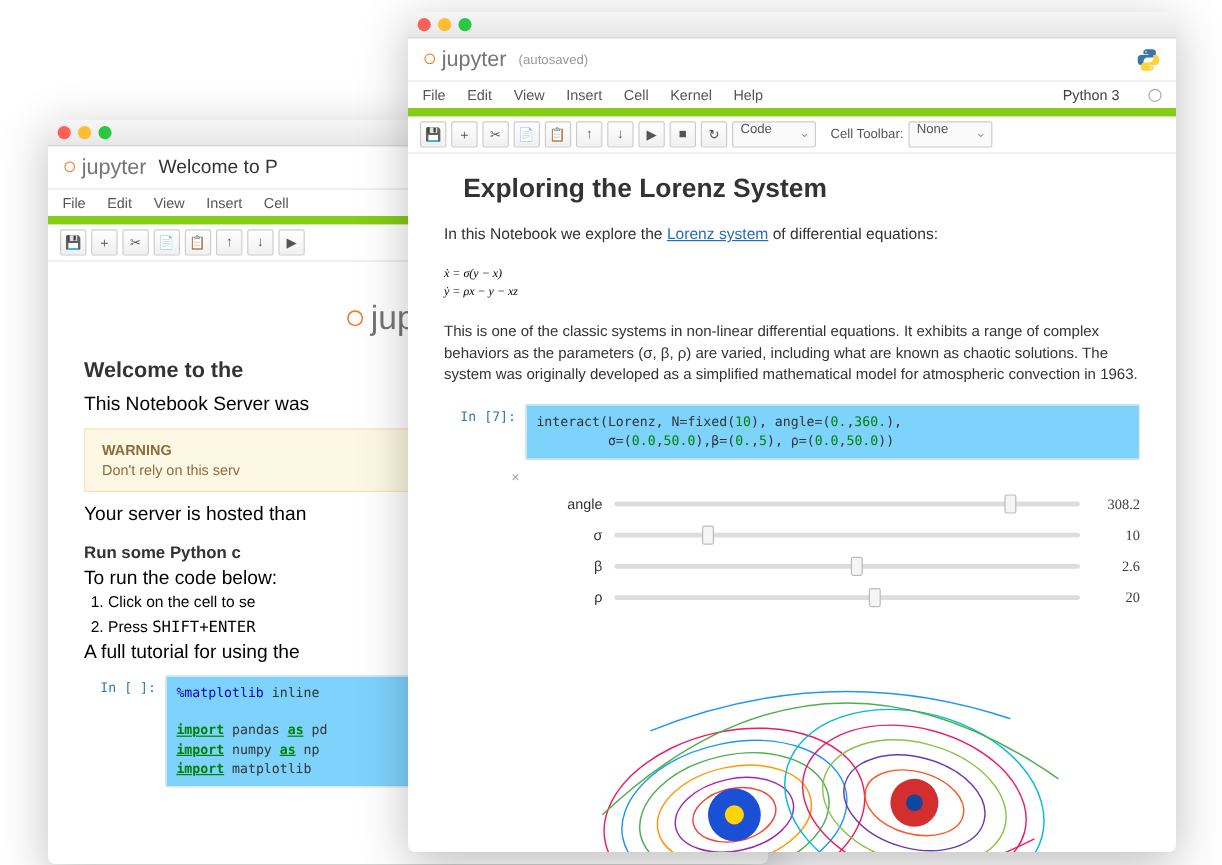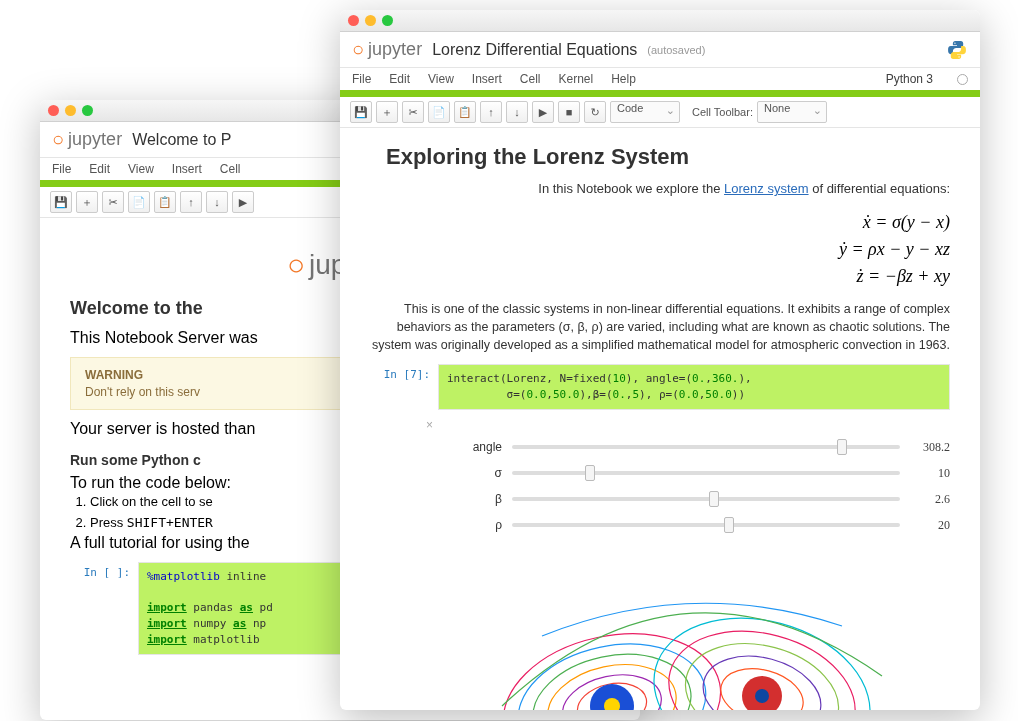--- a/index.html
+++ b/index.html
@@ -19,26 +19,26 @@
   .menubar { display:flex; padding:4px 12px; gap:18px; font-size:12px; color:#555; border-bottom:7px solid #84cc16; align-items:center;}
   .menubar .spacer { flex:1; }
   .kernel-ind { width:11px; height:11px; border:1px solid #aaa; border-radius:50%; margin-left:6px;}
   .toolbar { display:flex; padding:4px 10px; gap:4px; border-bottom:1px solid #e5e5e5; align-items:center; font-size:11px;}
   .tbtn { width:22px; height:22px; border:1px solid #ccc; border-radius:2px; background:linear-gradient(#fff,#f0f0f0); display:flex; align-items:center; justify-content:center; font-size:11px; color:#555; cursor:pointer;}
   .tsel { height:22px; border:1px solid #ccc; border-radius:2px; background:#fafafa; padding:0 16px 0 6px; font-size:11px; color:#555; position:relative; min-width:70px;}
   .tsel::after{content:"⌄"; position:absolute; right:4px; top:2px; color:#999;}
   .toolbar .lbl { margin-left:8px; color:#555; }
   .content { padding: 10px 30px; overflow:hidden; }
   .content h1 { font-size:22px; font-weight:bold; color:#333; margin:6px 16px 10px; }
-  .content p { font-size:13px; color:#333; margin:4px 0; line-height:1.45;text-align:right;}
+  .content p { font-size:13px; color:#333; margin:16px 0; line-height:1.45;}
   .content a { color:#2a6cbb; text-decoration:underline;}
-  .math { text-align:right; font-family:"Times New Roman",serif; font-style:italic; font-size:18px; line-height:1.5; margin:10px 0;}
+  .math { text-align:left; font-family:"Times New Roman",serif; font-style:italic; font-size:10px; line-height:1.5; margin:10px 0;}
   .cell { display:flex; margin-top:10px; font-size:12px; }
   .prompt { width:68px; text-align:right; color:#2a7bbd; font-family:Menlo,monospace; padding-right:8px; padding-top:4px; font-size:11px;}
-  .inputarea { flex:1; background:#bef264; border:1px solid #e5e5e5; padding:6px 8px; font-family:Menlo,monospace; white-space:pre; font-size:11px; line-height:1.45; color:#333;}
+  .inputarea { flex:1; background:#7dd3fc; border:1px solid #e5e5e5; padding:6px 8px; font-family:Menlo,monospace; white-space:pre; font-size:11px; line-height:1.45; color:#333;}
   .kw-g{color:#008000;} .kw-b{color:#0000cc;} .kw-f{color:#008000;font-weight:bold;text-decoration:underline;}
   .widgets { padding:8px 0 8px 72px; font-size:12px;}
   .close-x { color:#aaa; font-size:12px; margin-left:-16px; margin-bottom:2px;}
   .wrow { display:flex; align-items:center; height:26px; gap:10px;justify-content:space-between;}
   .wlabel { width:60px; text-align:right; color:#333; font-size:12px;}
   .track { flex:1; height:4px; background:#ddd; border-radius:2px; position:relative;}
   .thumb { position:absolute; top:-6px; width:10px; height:16px; background:#f5f5f5; border:1px solid #bbb; border-radius:2px; transform:translateX(-50%);}
   .wval { width:40px; text-align:right; color:#404040;font-family:Liberation Serif, serif; }
   .plot { margin:10px 0 0 72px; width:480px; height:240px;}
   
@@ -119,21 +119,20 @@
   <div class="titlebar">
     <div class="tl-dot dot-r"></div>
     <div class="tl-dot dot-y"></div>
     <div class="tl-dot dot-g"></div>
   </div>
   <div class="header">
     <div class="logo">
         <span class="logo-swirl">○</span>
         <span>jupyter</span>
       </div>
-    <span class="title-main">Lorenz Differential Equations</span>
     <span class="autosaved">(autosaved)</span>
     <svg class="py-logo" viewBox="0 0 32 32">
         <path fill="#3776ab" d="M16 3c-3 0-6 .4-6 3v3h6v1H7c-3 0-4 2-4 6s1 6 4 6h3v-4c0-3 2-5 5-5h6c2 0 4-2 4-4V6c0-2.6-3-3-6-3h-3zm-3 2a1 1 0 110 2 1 1 0 010-2z"></path>
         <path fill="#ffd43b" d="M16 29c3 0 6-.4 6-3v-3h-6v-1h9c3 0 4-2 4-6s-1-6-4-6h-3v4c0 3-2 5-5 5h-6c-2 0-4 2-4 4v3c0 2.6 3 3 6 3h3zm3-2a1 1 0 110-2 1 1 0 010 2z"></path>
       </svg>
   </div>
   <div class="menubar">
     <span>File</span>
     <span>Edit</span>
     <span>View</span>
@@ -160,21 +159,20 @@
     <span class="lbl">Cell Toolbar:</span>
     <div class="tsel">None</div>
   </div>
 
   <div class="content">
     <h1>Exploring the Lorenz System</h1>
     <p><span>In this Notebook we explore the </span><a>Lorenz system</a><span> of differential equations:</span></p>
     <div class="math">
       <div>ẋ = σ(y − x)</div>
       <div>ẏ = ρx − y − xz</div>
-      <div>ż = −βz + xy</div>
     </div>
     <p style="font-size:12.5px;">This is one of the classic systems in non-linear differential equations. It exhibits a range of complex behaviors as the parameters (σ, β, ρ) are varied, including what are known as chaotic solutions. The system was originally developed as a simplified mathematical model for atmospheric convection in 1963.</p>
 
     <div class="cell">
       <div class="prompt">In [7]:</div>
       <div class="inputarea"><span>interact(Lorenz, N=fixed(</span><span class="kw-g">10</span><span>), angle=(</span><span class="kw-g">0.</span><span>,</span><span class="kw-g">360.</span><span>),
          σ=(</span><span class="kw-g">0.0</span><span>,</span><span class="kw-g">50.0</span><span>),β=(</span><span class="kw-g">0.</span><span>,</span><span class="kw-g">5</span><span>), ρ=(</span><span class="kw-g">0.0</span><span>,</span><span class="kw-g">50.0</span><span>))</span></div>
     </div>
 
     <div class="widgets">

